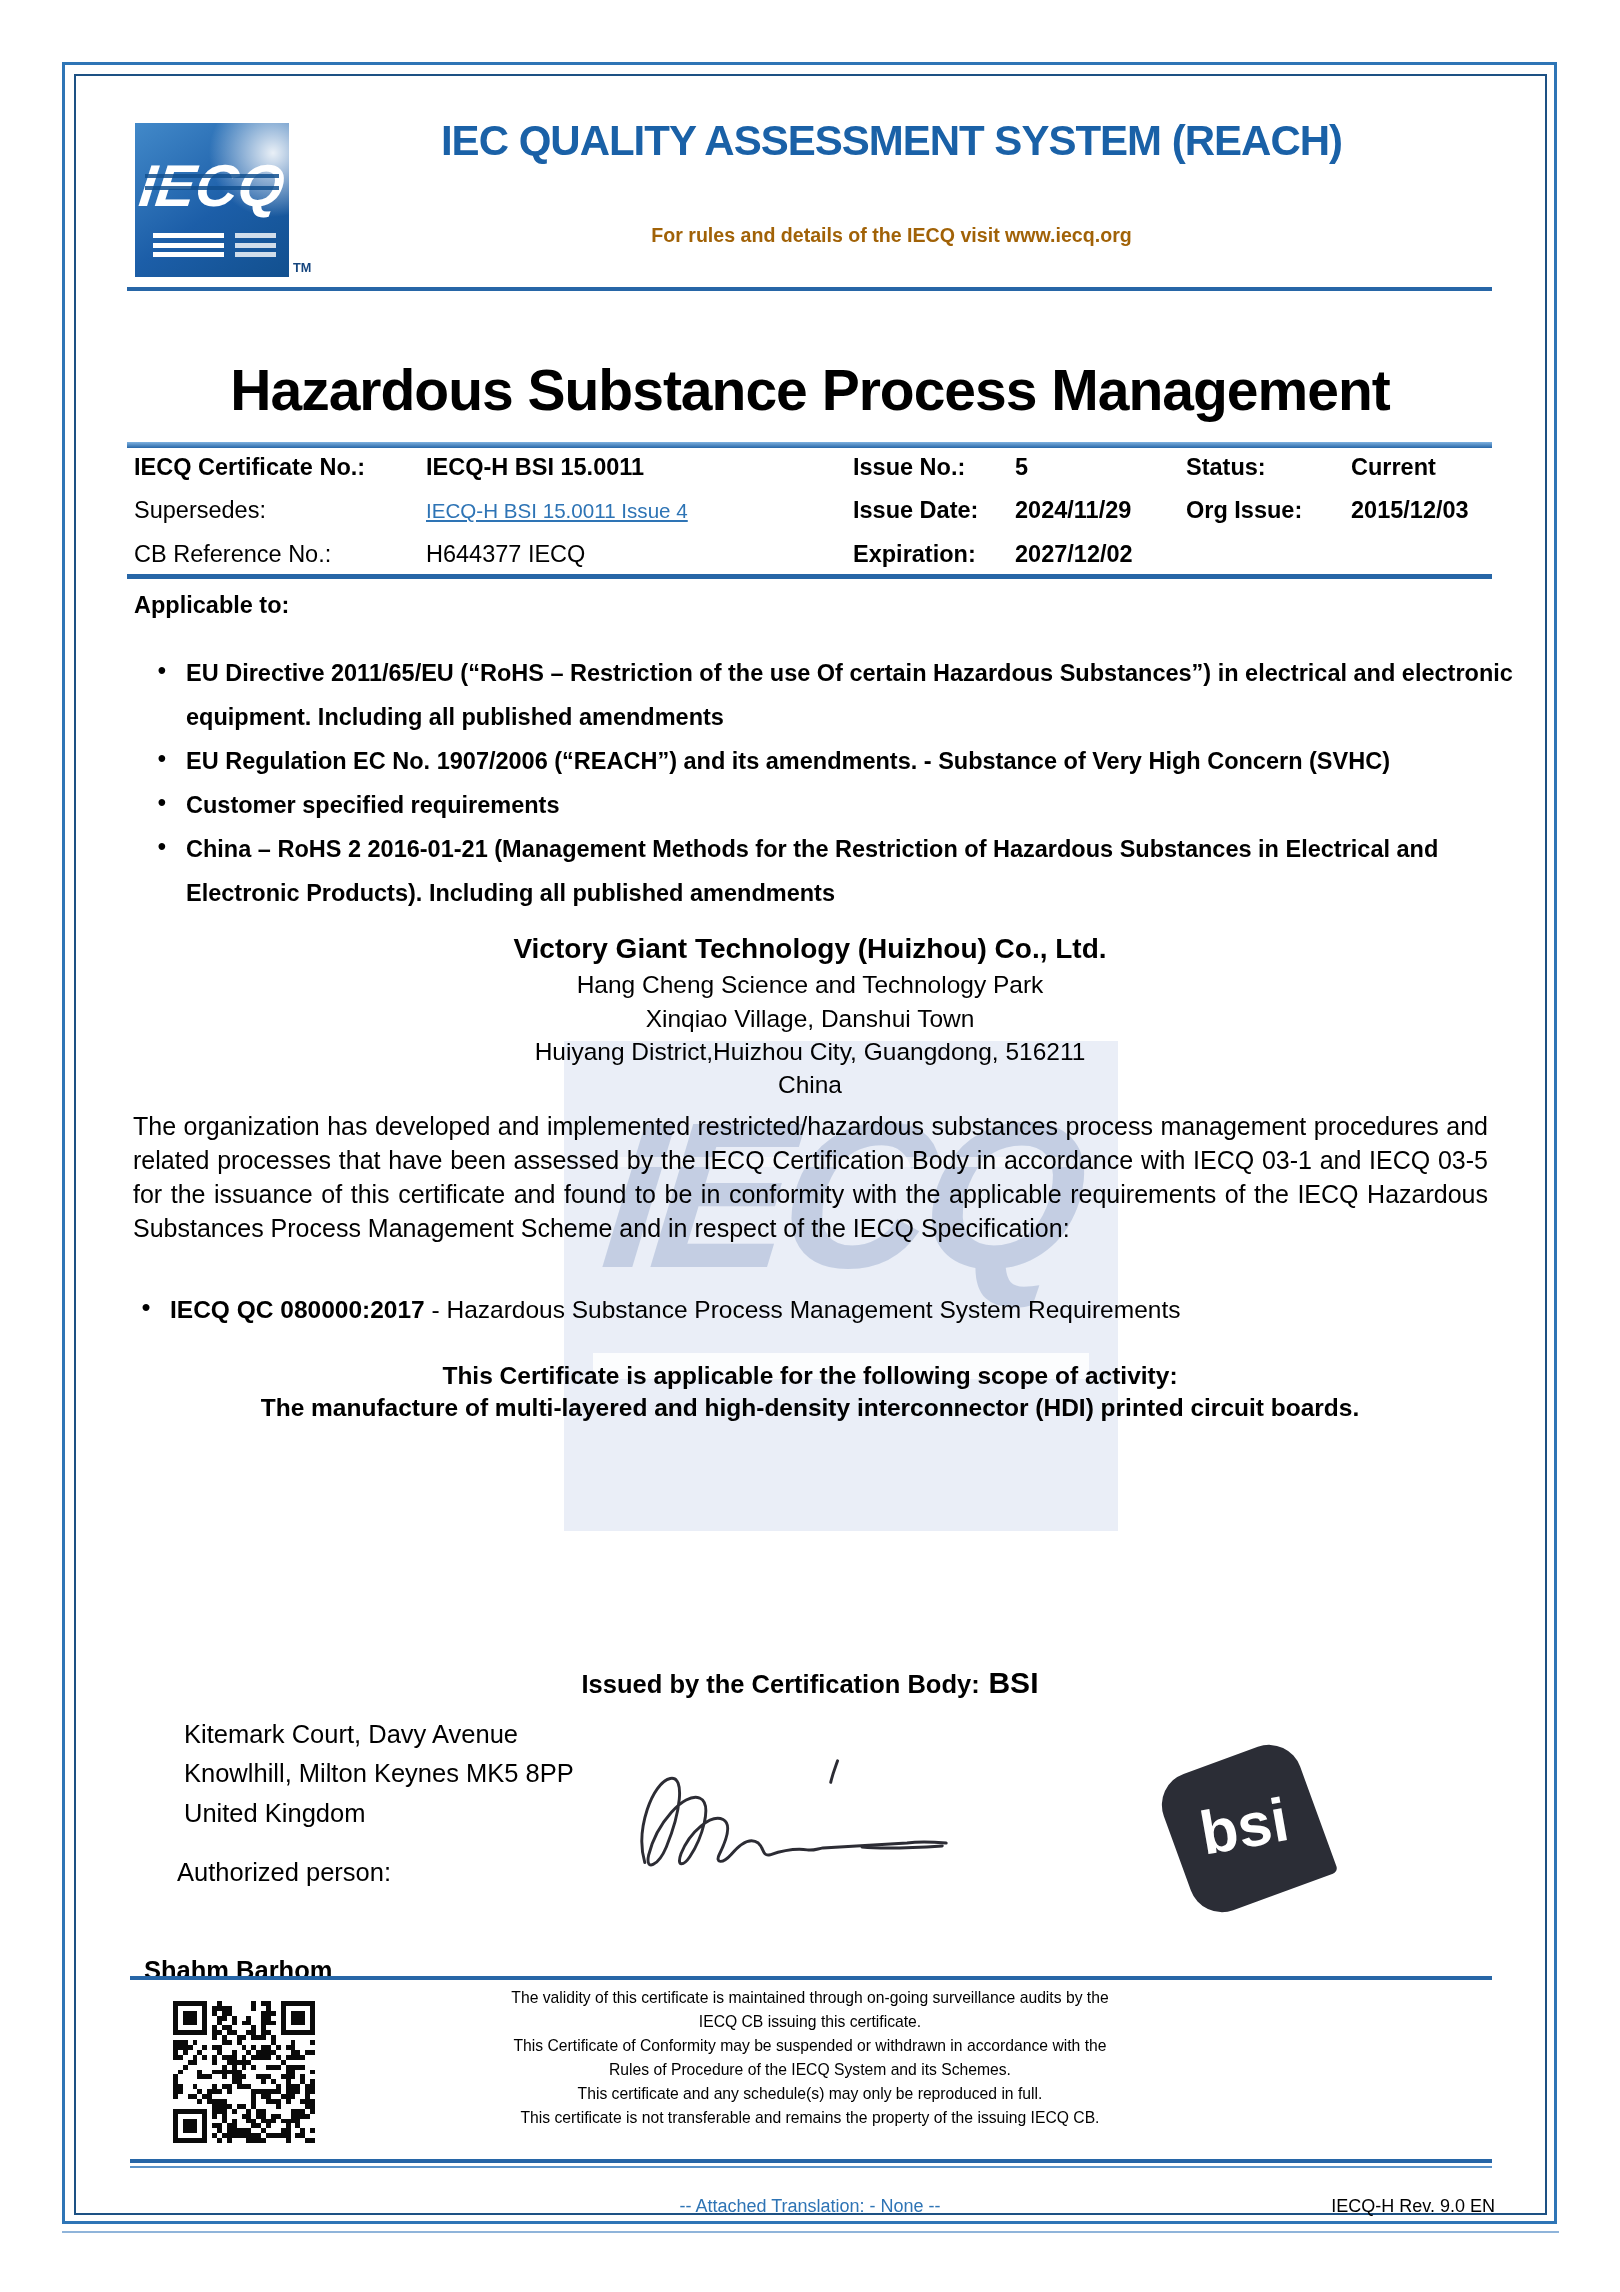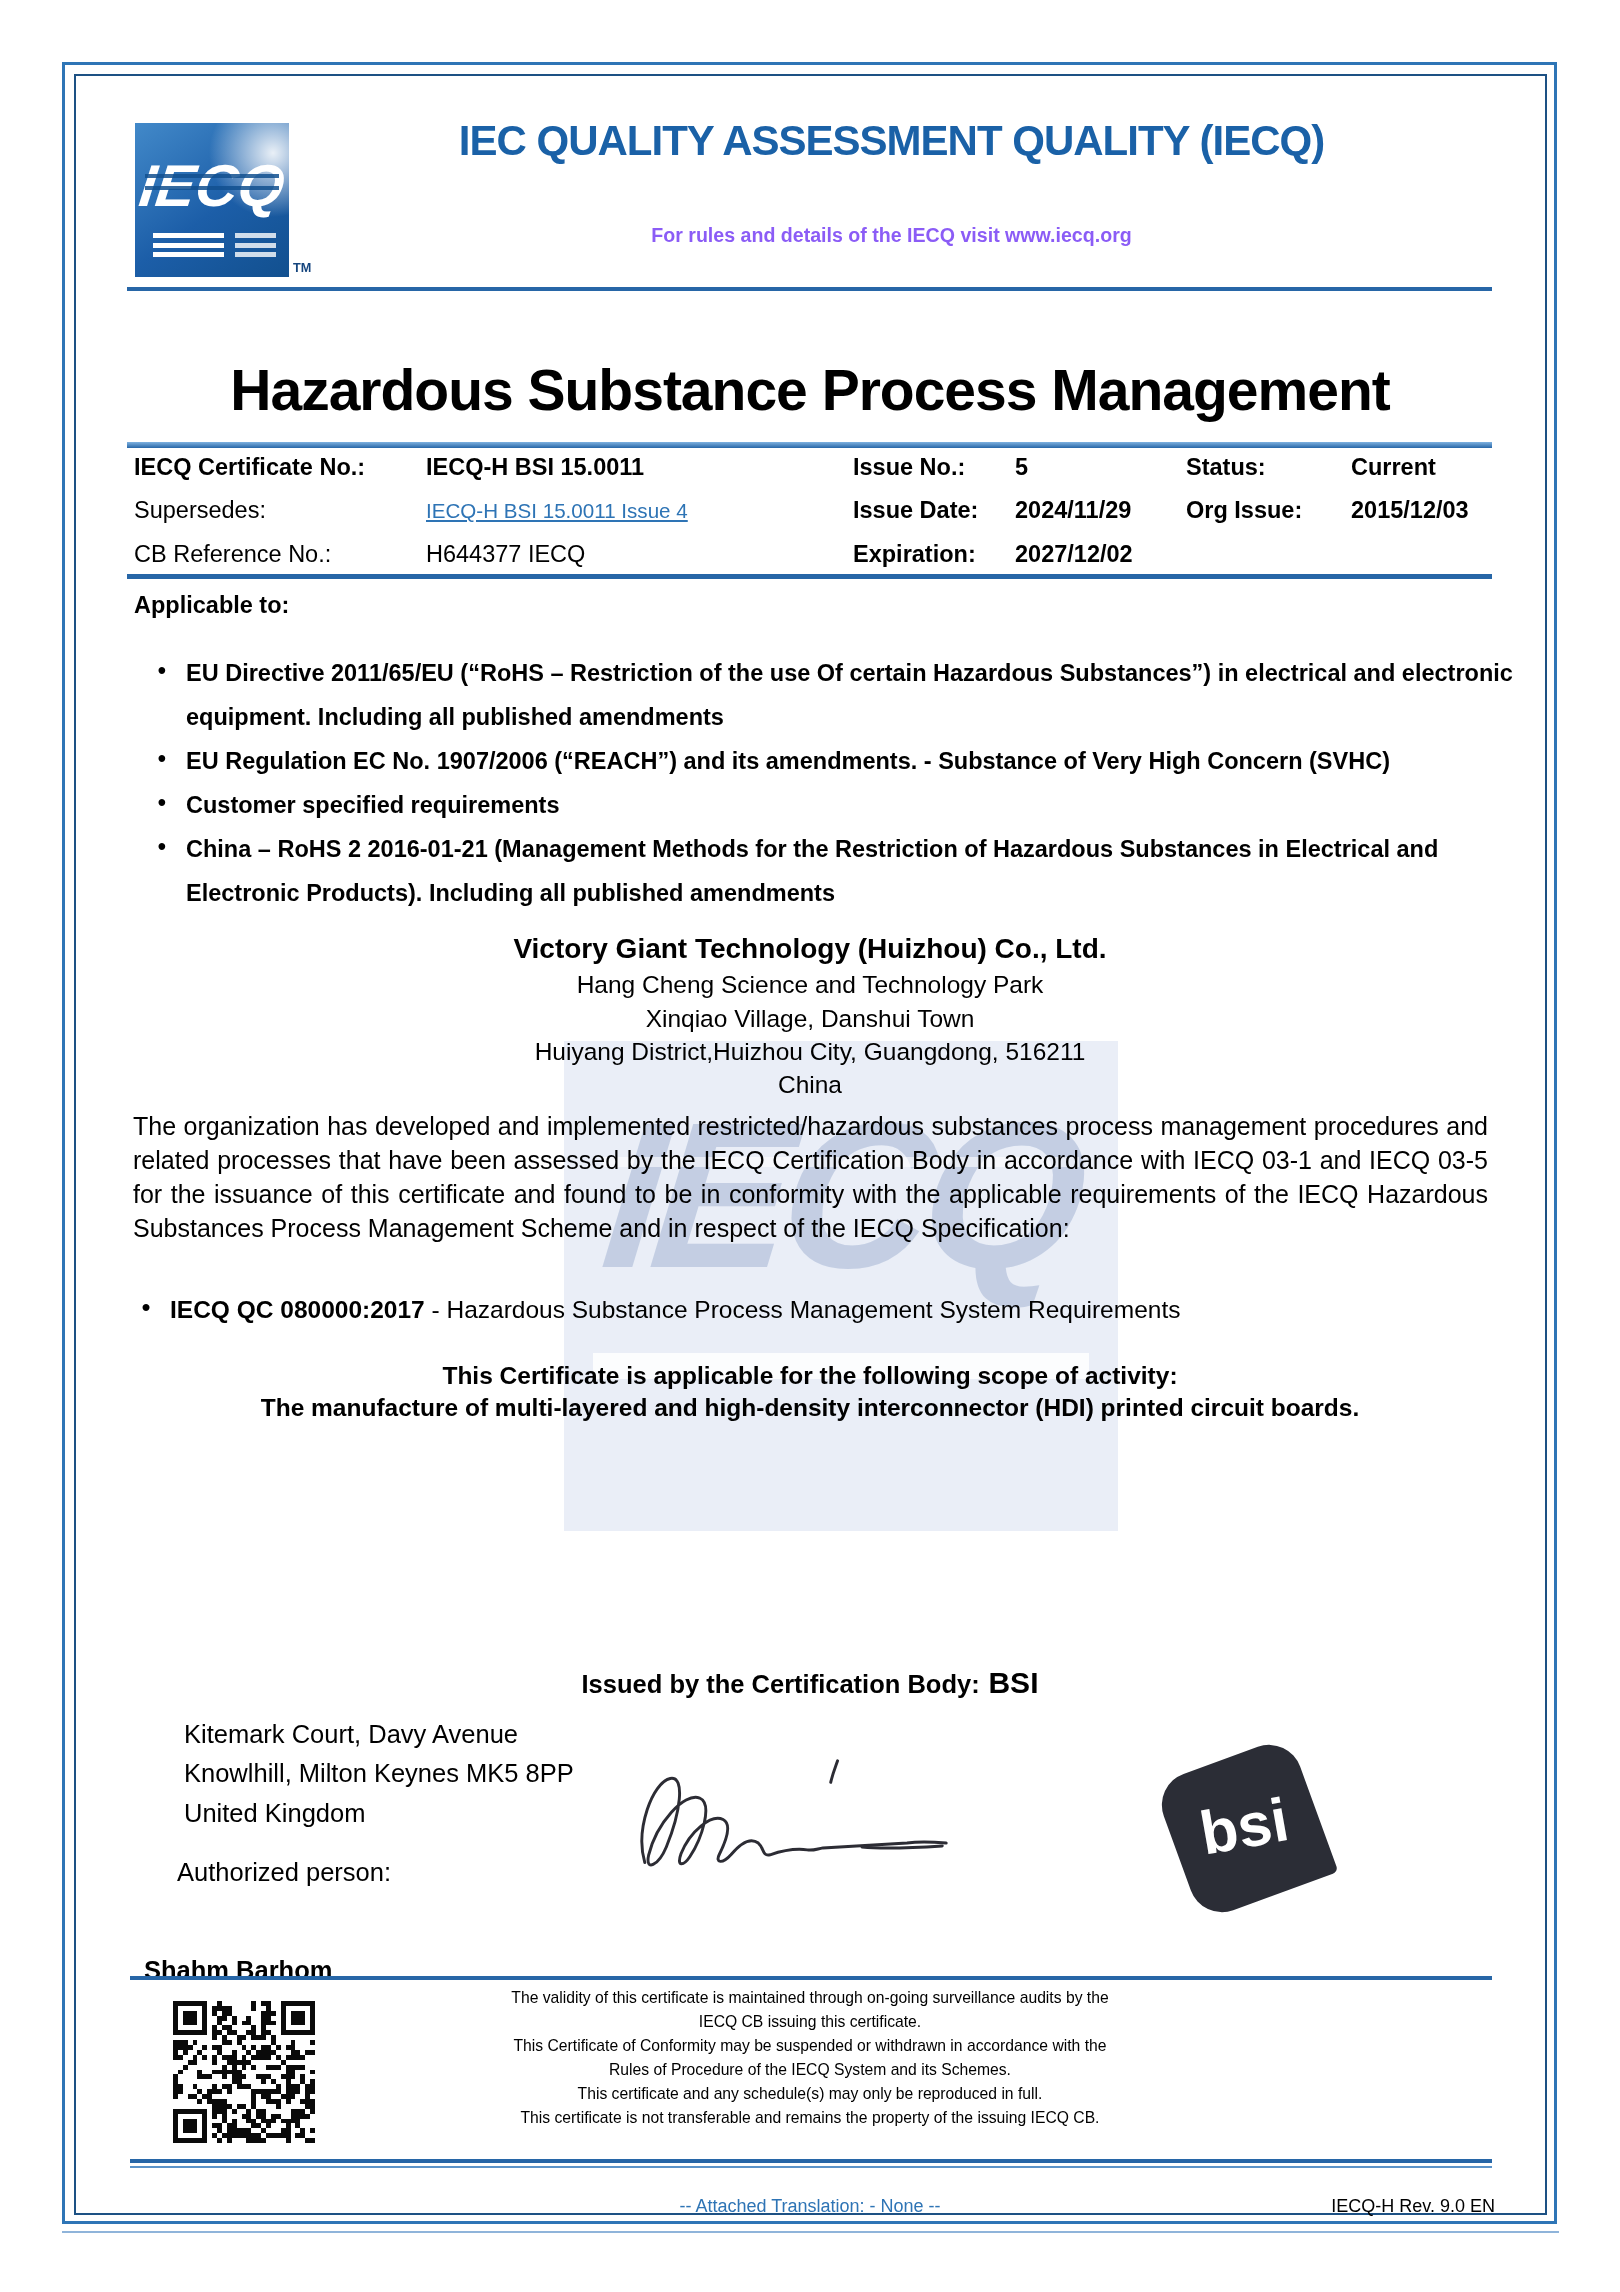--- a/index.html
+++ b/index.html
@@ -26,21 +26,21 @@
   .logo{left:135px;top:123px;width:154px;height:154px;background:linear-gradient(145deg,#4289c9 0%,#1c5ea8 55%,#12508f 100%);overflow:hidden;}
   .logo .glow{position:absolute;left:42%;top:-28%;width:95%;height:95%;border-radius:50%;
       background:radial-gradient(circle,rgba(255,255,255,.9),rgba(255,255,255,0) 62%);}
   .logo .word{position:absolute;left:0;right:0;top:29px;text-align:center;font-style:italic;font-weight:bold;
       font-size:59px;color:#fff;transform:skewX(-7deg);}
   .logo .cut{position:absolute;left:9.8px;right:9.8px;height:3.9px;background:rgba(18,80,143,.85);}
   .logo .bar{position:absolute;height:4.9px;background:#fff;}
   .logo-tm{left:293px;top:261px;font-size:12.7px;font-weight:bold;color:#15457e;}
 
   .h-title{left:333px;top:117px;width:1117px;text-align:center;font-size:42px;font-weight:bold;color:#1a61a7;letter-spacing:-1px;}
-  .h-sub{left:333px;top:224px;width:1117px;text-align:center;font-size:19.6px;font-weight:bold;color:#8b5cf6;}
+  .h-sub{left:333px;top:224px;width:1117px;text-align:center;font-size:19.6px;font-weight:bold;color:#a16207;}
 
   .t1{top:309px;font-size:42px;font-weight:bold;}
   .t2{top:357px;font-size:57px;font-weight:bold;letter-spacing:-1px;}
 
   
   .cell{position:absolute;font-size:23.5px;white-space:nowrap;}
   .b{font-weight:bold;}
   .link{color:#2e74b5;text-decoration:underline;text-decoration-color:#2e74b5;cursor:pointer;}
   .sup-link{font-size:20.6px;}
 
@@ -109,21 +109,21 @@
     <div class="cut" style="top:63px;"></div>
     <div class="bar" style="left:17.6px;width:71px;top:110px;"></div>
     <div class="bar" style="left:17.6px;width:71px;top:120px;"></div>
     <div class="bar" style="left:17.6px;width:71px;top:129px;"></div>
     <div class="bar" style="left:100px;width:41px;top:110px;opacity:.8;"></div>
     <div class="bar" style="left:100px;width:41px;top:120px;opacity:.8;"></div>
     <div class="bar" style="left:100px;width:41px;top:129px;opacity:.8;"></div>
   </div>
   <div class="abs logo-tm">TM</div>
 
-  <div class="abs h-title">IEC QUALITY ASSESSMENT QUALITY (IECQ)</div>
+  <div class="abs h-title">IEC QUALITY ASSESSMENT SYSTEM (REACH)</div>
   <div class="abs h-sub">For rules and details of the IECQ visit www.iecq.org</div>
 
   <div class="abs rule rule1"></div>
 
   <div class="ctr t2">Hazardous Substance Process Management</div>
 
   <div class="abs rule rule2"></div>
 
   <span class="cell b" style="left:134px;top:454px;">IECQ Certificate No.:</span>
   <span class="cell b" style="left:426px;top:454px;">IECQ-H BSI 15.0011</span>

